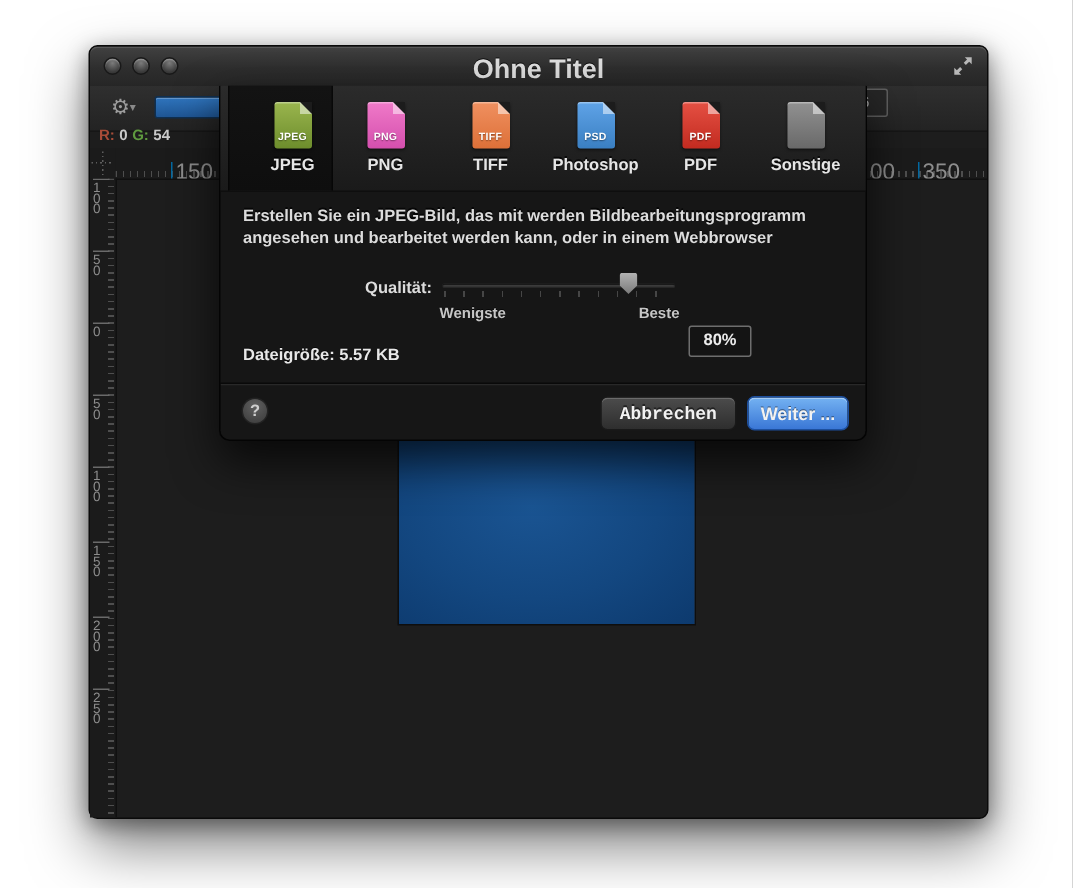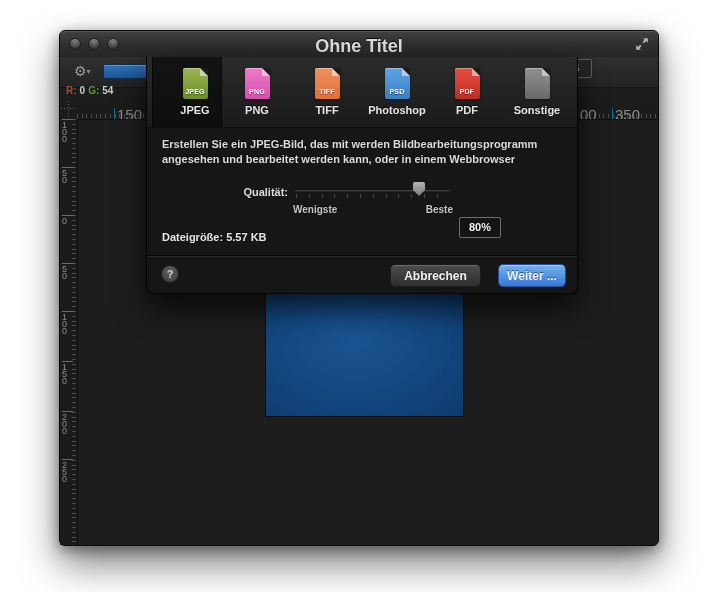--- a/index.html
+++ b/index.html
@@ -97,22 +97,22 @@
           text-shadow:0 -1px 0 rgba(0,0,0,.7);}
   .dlg-footer{position:absolute;left:0;right:0;bottom:0;height:36px;border-radius:0 0 7px 7px;
           border-top:1px solid rgba(255,255,255,.08);box-shadow:0 -1px 0 rgba(0,0,0,.55);}
   .help-btn{position:absolute;left:14px;top:8px;width:18px;height:18px;border-radius:50%;
           background:radial-gradient(circle at 50% 30%,#606060,#3a3a3a);border:1px solid #222;
           box-sizing:border-box;color:#cfcfcf;font-size:11px;font-weight:bold;text-align:center;
           line-height:16px;cursor:default;}
   .btn{position:absolute;top:7px;height:23px;border-radius:5px;font-size:12px;font-weight:bold;
           color:#f2f2f2;text-align:center;line-height:23px;cursor:default;box-sizing:border-box;
           text-shadow:0 -1px 0 rgba(0,0,0,.5);}
-  .btn-cancel{right:96px;width:91px;background:linear-gradient(180deg,#4c4c4c,#2e2e2e);
-          border:1px solid #191919;box-shadow:inset 0 1px 0 rgba(255,255,255,.18);}
+  .btn-cancel{right:86px;width:91px;background:linear-gradient(180deg,#4c4c4c,#2e2e2e);
+          border:1px solid #191919;box-shadow:inset 0 1px 0 rgba(255,255,255,.18);font-family:Liberation Mono, monospace;}
   .btn-continue{right:11px;width:68px;background:linear-gradient(180deg,#74b2f2,#3a77d6);
           border:1px solid #1d4f9e;box-shadow:inset 0 1px 0 rgba(255,255,255,.35);}
 </style>
 </head>
 <body>
 
 <div class="stage">
   <div class="window">
 
     <div class="titlebar">

